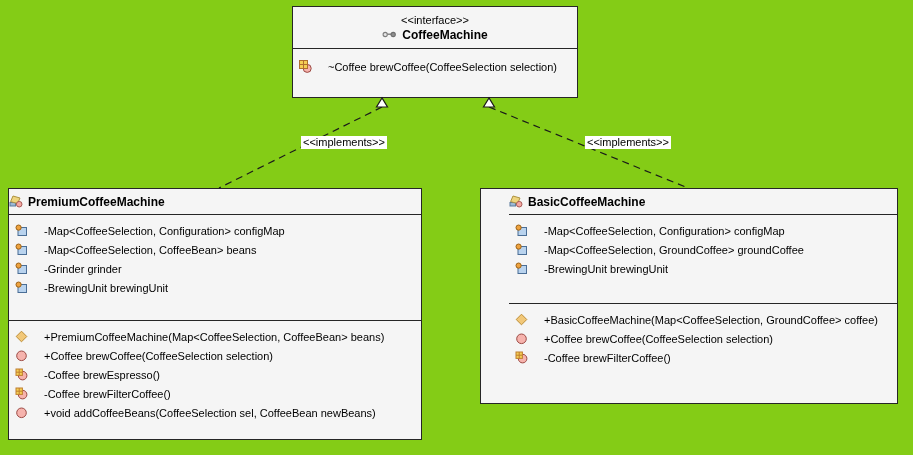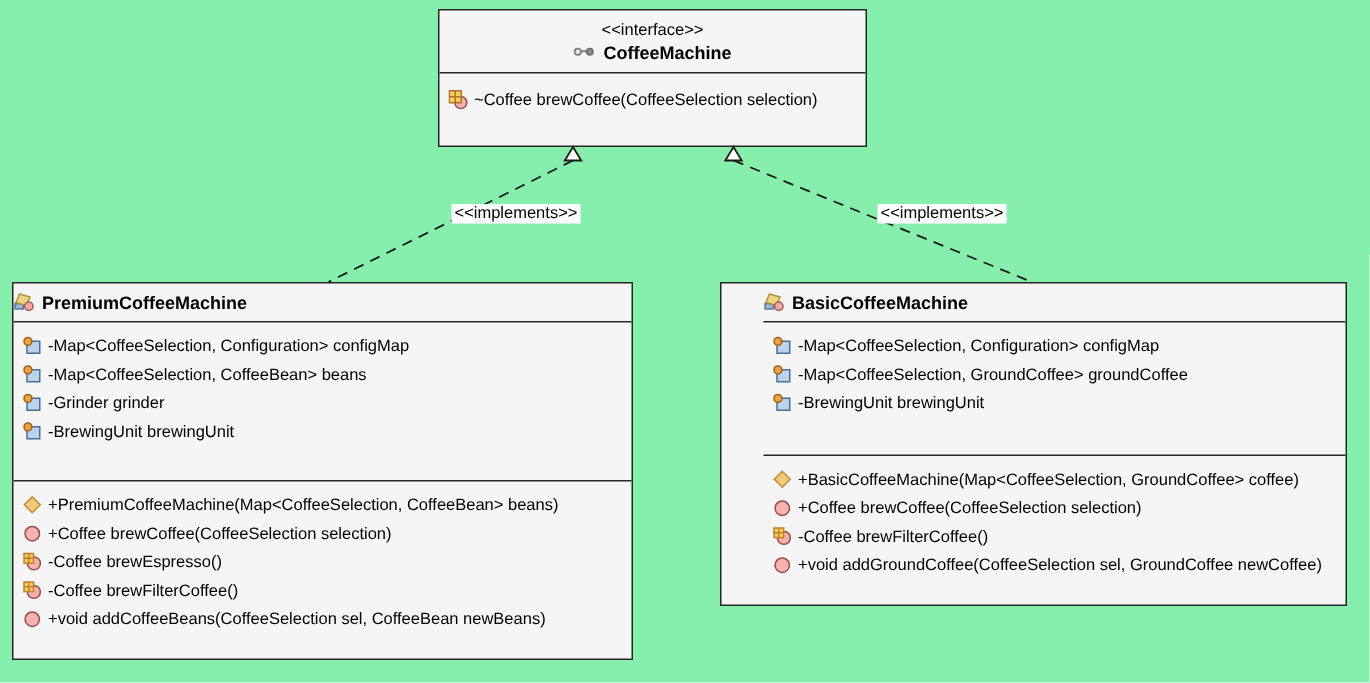--- a/index.html
+++ b/index.html
@@ -1,18 +1,18 @@
 <!DOCTYPE html>
 <html><head>
 <meta charset="utf-8">
 <style>
   * { margin:0; padding:0; box-sizing:border-box; }
   html,body { background:#ffffff; }
   .canvas {
-    position:relative; width:913px; height:455px; background:#86efac;
+    position:relative; width:913px; height:455px; background:#84cc16;
     font-family:"Liberation Sans", sans-serif; font-size:11px; color:#000;
     overflow:hidden;
   }
   .node {
     position:absolute; background:#f5f5f5; border:1px solid #262626;
     display:flex; flex-direction:column; z-index:1;
   }
   .iface-node   { left:292px; top:6px;   width:286px; height:92px; }
   .premium-node { left:8px;   top:188px; width:414px; height:252px; }
   .basic-node   { left:480px; top:188px; width:418px; height:216px;padding-left:28px; }
@@ -29,21 +29,21 @@
     display:flex; align-items:center; justify-content:flex-start; gap:5px;
     font-weight:bold; font-size:12px;
   }
   .attrs { border-bottom:1px solid #262626; padding-top:6px; }
   .premium-node .attrs { height:106px; }
   .basic-node   .attrs { height:89px; }
   .methods { flex:1; padding-top:6px; }
   .iface-body { flex:1; padding-top:8px; }
 
   .row {
-    height:19px; display:flex; align-items:center; gap:4px;
+    height:19px; display:flex; align-items:center; gap:16px;
     padding-left:6px; white-space:nowrap; font-size:11px;
   }
   .ic { flex:0 0 auto; display:inline-flex; }
 
   .edge-svg { position:absolute; left:0; top:0; z-index:2; pointer-events:none; }
   .edge-label {
     position:absolute; z-index:3; background:#ffffff; padding:0 2px;
     font-size:11px; line-height:13px;margin-left:48px;
   }
   .label-left  { left:253px; top:136px; }
@@ -243,28 +243,20 @@
         <span class="ic">
           <svg width="13" height="13" viewBox="0 0 13 13">
             <circle cx="7.6" cy="7.6" r="4.3" fill="#f6b3ad" stroke="#9c4a44"></circle>
             <rect x="1" y="1" width="6.4" height="6.4" fill="#f3cf55" stroke="#c07f2f"></rect>
             <line x1="4.2" y1="1" x2="4.2" y2="7.4" stroke="#c07f2f"></line>
             <line x1="1" y1="4.2" x2="7.4" y2="4.2" stroke="#c07f2f"></line>
           </svg>
         </span>
         <span>-Coffee brewFilterCoffee()</span>
       </div>
-      <div class="row">
-        <span class="ic">
-          <svg width="13" height="13" viewBox="0 0 13 13">
-            <circle cx="6.5" cy="6.8" r="4.8" fill="#f6b3ad" stroke="#9c4a44"></circle>
-          </svg>
-        </span>
-        <span>+void addGroundCoffee(CoffeeSelection sel, GroundCoffee newCoffee)</span>
-      </div>
     </div>
   </div>
 
   <svg class="edge-svg" width="913" height="455" viewBox="0 0 913 455">
     <line x1="382" y1="107" x2="219" y2="188" stroke="#1a1a1a" stroke-width="1.2" stroke-dasharray="7,5"></line>
     <polygon points="382,98 376.5,107 387.5,107" fill="#ffffff" stroke="#1a1a1a" stroke-width="1.2"></polygon>
     <line x1="489" y1="107" x2="688" y2="188" stroke="#1a1a1a" stroke-width="1.2" stroke-dasharray="7,5"></line>
     <polygon points="489,98 483.5,107 494.5,107" fill="#ffffff" stroke="#1a1a1a" stroke-width="1.2"></polygon>
   </svg>
 

